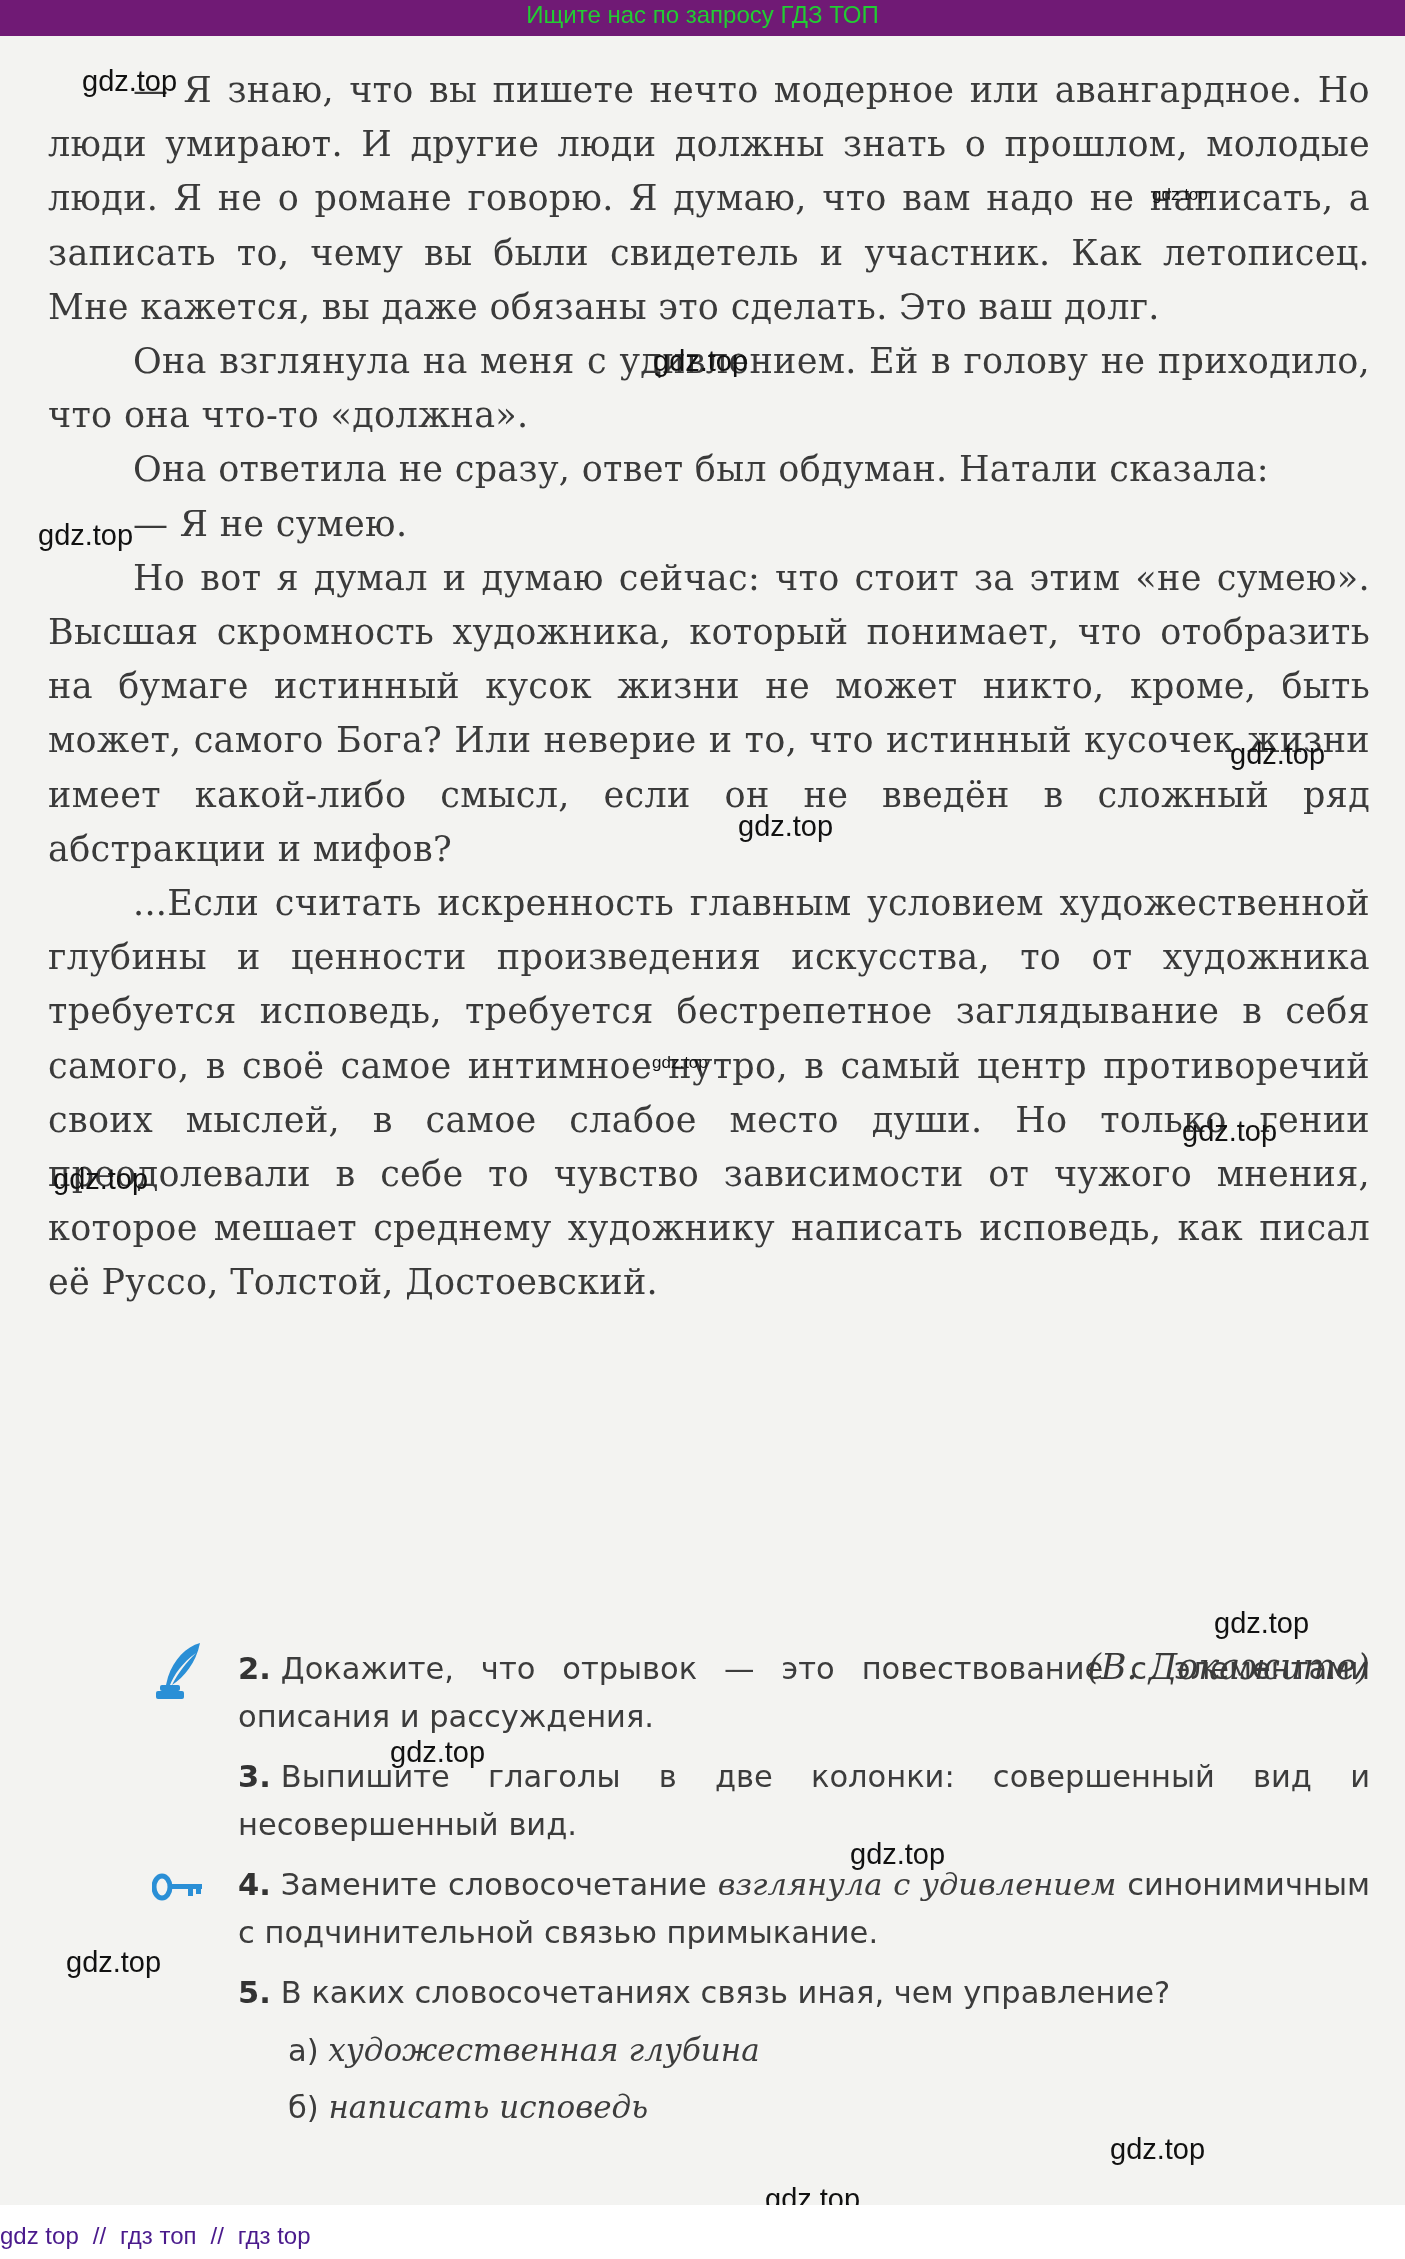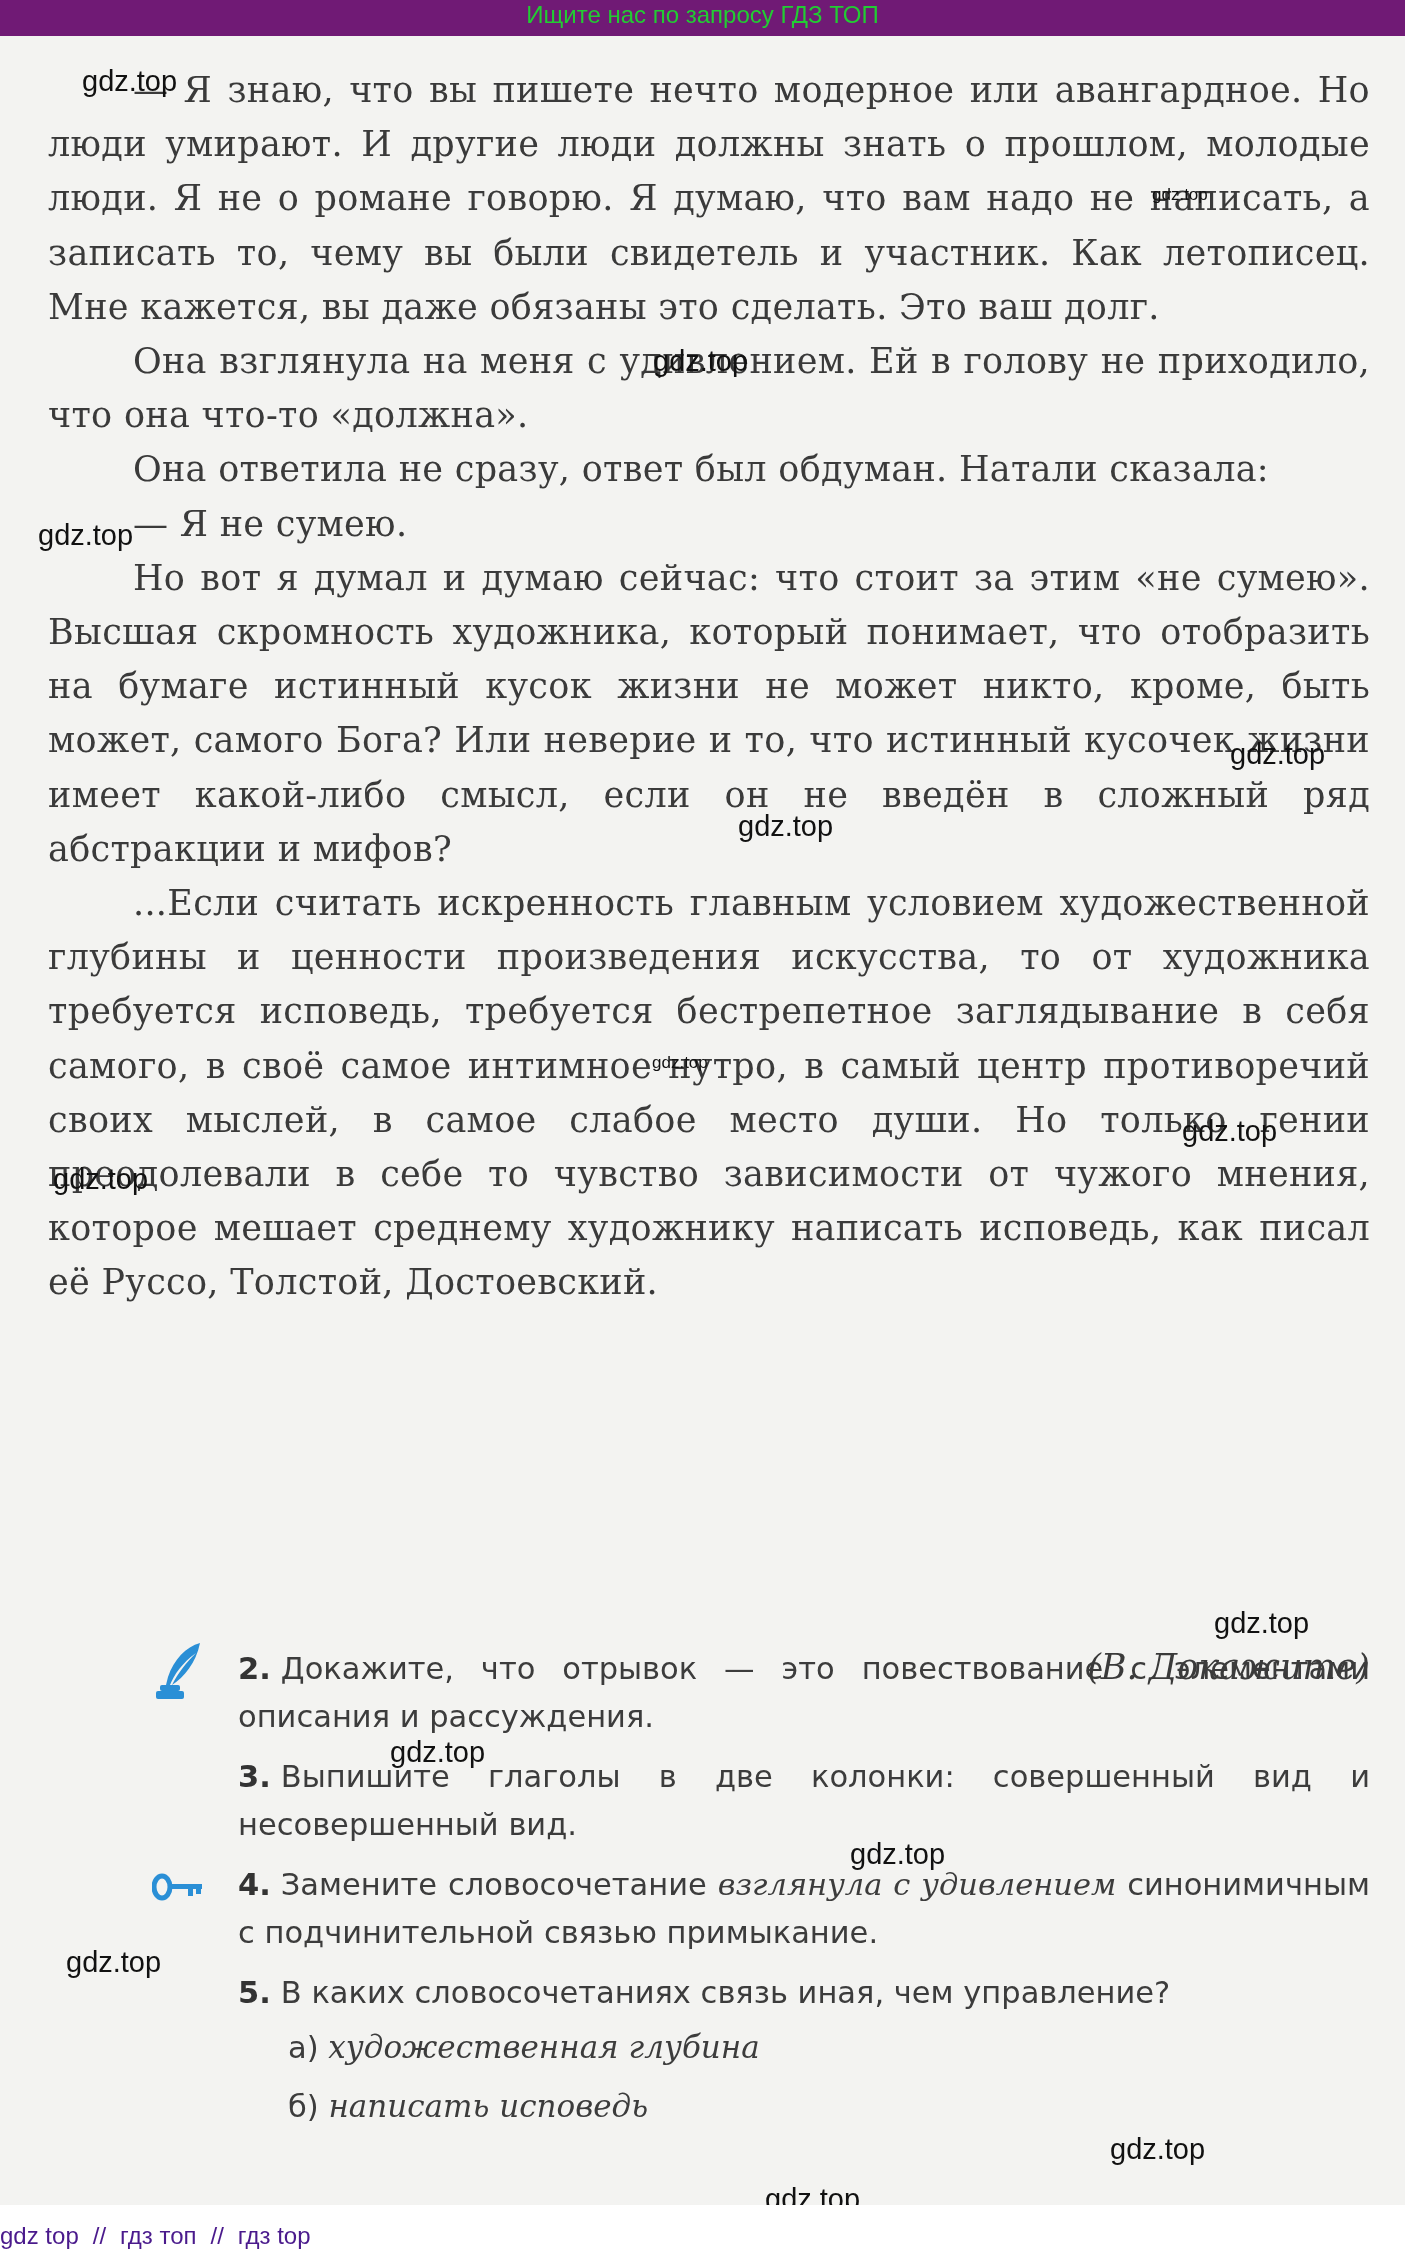--- a/index.html
+++ b/index.html
@@ -28,21 +28,21 @@
     font-family: "DejaVu Serif", serif; font-style: italic; font-size: 35px; color: #3a3a3a;
   }
   .tasks {
     position: absolute; left: 238px; top: 1645px; width: 1132px;
     font-family: "DejaVu Sans", sans-serif; font-size: 30.5px; line-height: 48px;
     color: #3c3c3c;
   }
   .task { position: relative; margin-bottom: 12px; text-align: justify; text-align-last: left; }
   .task .num { font-weight: bold; color: #333; margin-right: 10px; }
   .task .it { font-family: "DejaVu Serif", serif; font-style: italic; }
-  .task .sub { padding-left: 50px; margin-top: 2px; line-height: 57px; }
+  .task .sub { padding-left: 50px; margin-top: 10px; line-height: 47px; }
   .task .sub .it { font-size: 31px; }
   .task-icon { position: absolute; left: -80px; }
   .wm {
     position: absolute; font-family: "Liberation Sans", sans-serif; color: #111; white-space: nowrap; margin-top: 25px;
   }
   .footer {
     position: absolute; left: 0; top: 2222px; width: 1405px; 
     font-family: "Liberation Sans", sans-serif; font-size: 24px; color: #4a1a8c;
   }
   .footer .sep { margin: 0 14px; }

